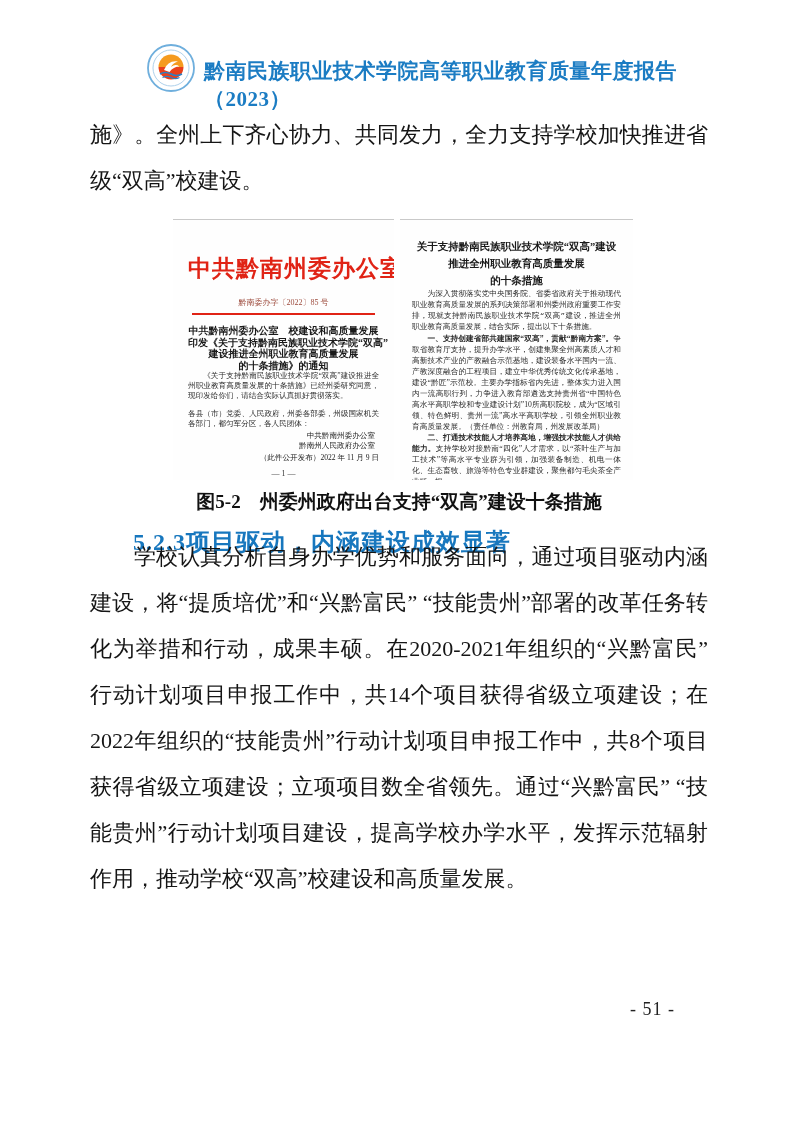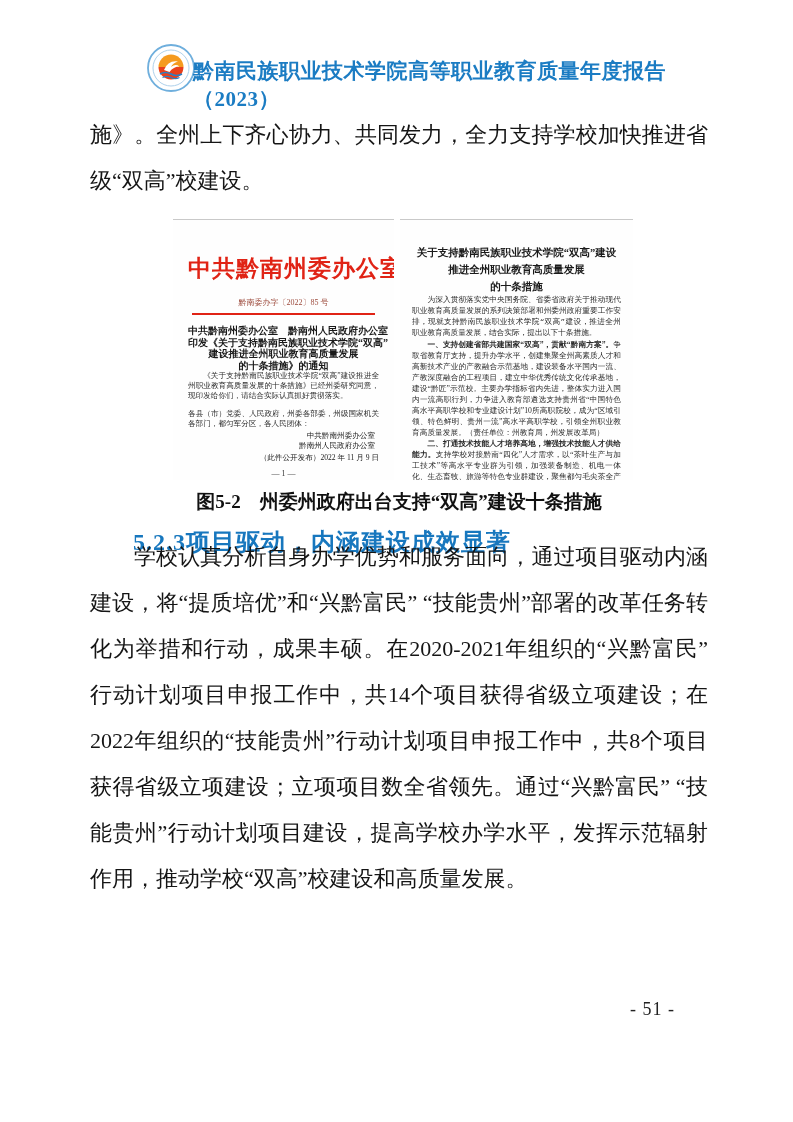--- a/index.html
+++ b/index.html
@@ -4,21 +4,21 @@
 <style>
   html,body{margin:0;padding:0;}
   body{
     width:793px;height:1122px;background:#ffffff;position:relative;
     font-family:"Liberation Serif","DejaVu Serif",serif;color:#1a1a1a;
     overflow:hidden;
   }
   
   .hdr-logo{position:absolute;left:146px;top:43px;width:50px;height:50px;}
   .hdr-title{
-    position:absolute;left:193px;top:57px;width:520px;
+    position:absolute;left:204px;top:57px;width:520px;
     font-size:21px;font-weight:bold;color:#1b7cc3;letter-spacing:.5px;
   }
   
   .body-text{
     position:absolute;left:90px;width:618px;
     font-size:22px;line-height:46px;text-align:justify;color:#151515;
     margin:0;
   }
   .intro{top:112px;}
   .main-para{top:534px;text-indent:2em;}
@@ -40,21 +40,21 @@
   .doc-no{margin-top:13px;text-align:center;font-size:8px;color:#9c4a3c;}
   .red-rule{margin:5px auto 0;width:96%;height:2px;background:#e02315;}
   .doc-title{margin-top:10px;text-align:center;font-size:10px;font-weight:bold;line-height:11.5px;}
   .doc-title div{white-space:nowrap;}
   .fine{font-size:7.6px;line-height:10px;text-align:justify;margin:0;color:#2b2b2b;}
   .scan-left .fine.salutation{margin-top:8px;}
   .fine.indent{text-indent:2em;}
   .sig-block{margin-top:2px;text-align:right;padding-right:4px;font-size:7.6px;line-height:10px;}
   .foot-row{margin-top:2px;display:flex;justify-content:flex-end;font-size:7.6px;}
   .scan-pageno{margin-top:6px;text-align:center;font-size:8px;color:#333;}
-  .scan-right .doc-title{margin-top:24px;font-size:10.5px;line-height:17px;}
+  .scan-right .doc-title{margin-top:18px;font-size:10.5px;line-height:17px;}
   .scan-right .fine{font-size:7.7px;line-height:11px;}
   .scan-right .fine:first-of-type{font-family:Liberation Mono, monospace;}
   .scan-right .fine .lead{font-weight:bold;}
   
   .fig-caption{
     position:absolute;left:90px;top:489px;width:618px;text-align:center;
     font-size:19px;font-weight:bold;color:#111;
   }
   .sec-heading{
     position:absolute;left:133px;top:526px;margin:0;
@@ -84,21 +84,21 @@
 
 <p class="body-text intro">施》。全州上下齐心协力、共同发力，全力支持学校加快推进省级“双高”校建设。</p>
 
 <figure class="doc-figure">
 
   <div class="scan scan-left">
     <div class="masthead">中共黔南州委办公室</div>
     <div class="doc-no">黔南委办字〔2022〕85 号</div>
     <div class="red-rule"></div>
     <div class="doc-title">
-      <div>中共黔南州委办公室　黔南州人民政府办公室</div>
+      <div>中共黔南州委办公室　校建设和高质量发展</div>
       <div>印发《关于支持黔南民族职业技术学院“双高”</div>
       <div>建设推进全州职业教育高质量发展</div>
       <div>的十条措施》的通知</div>
     </div>
     <p class="fine indent">《关于支持黔南民族职业技术学院“双高”建设推进全州职业教育高质量发展的十条措施》已经州委研究同意，现印发给你们，请结合实际认真抓好贯彻落实。</p>
     <p class="fine salutation">各县（市）党委、人民政府，州委各部委，州级国家机关各部门，都匀军分区，各人民团体：</p>
     <div class="sig-block">
       <div>中共黔南州委办公室</div>
       <div>黔南州人民政府办公室</div>
     </div>

